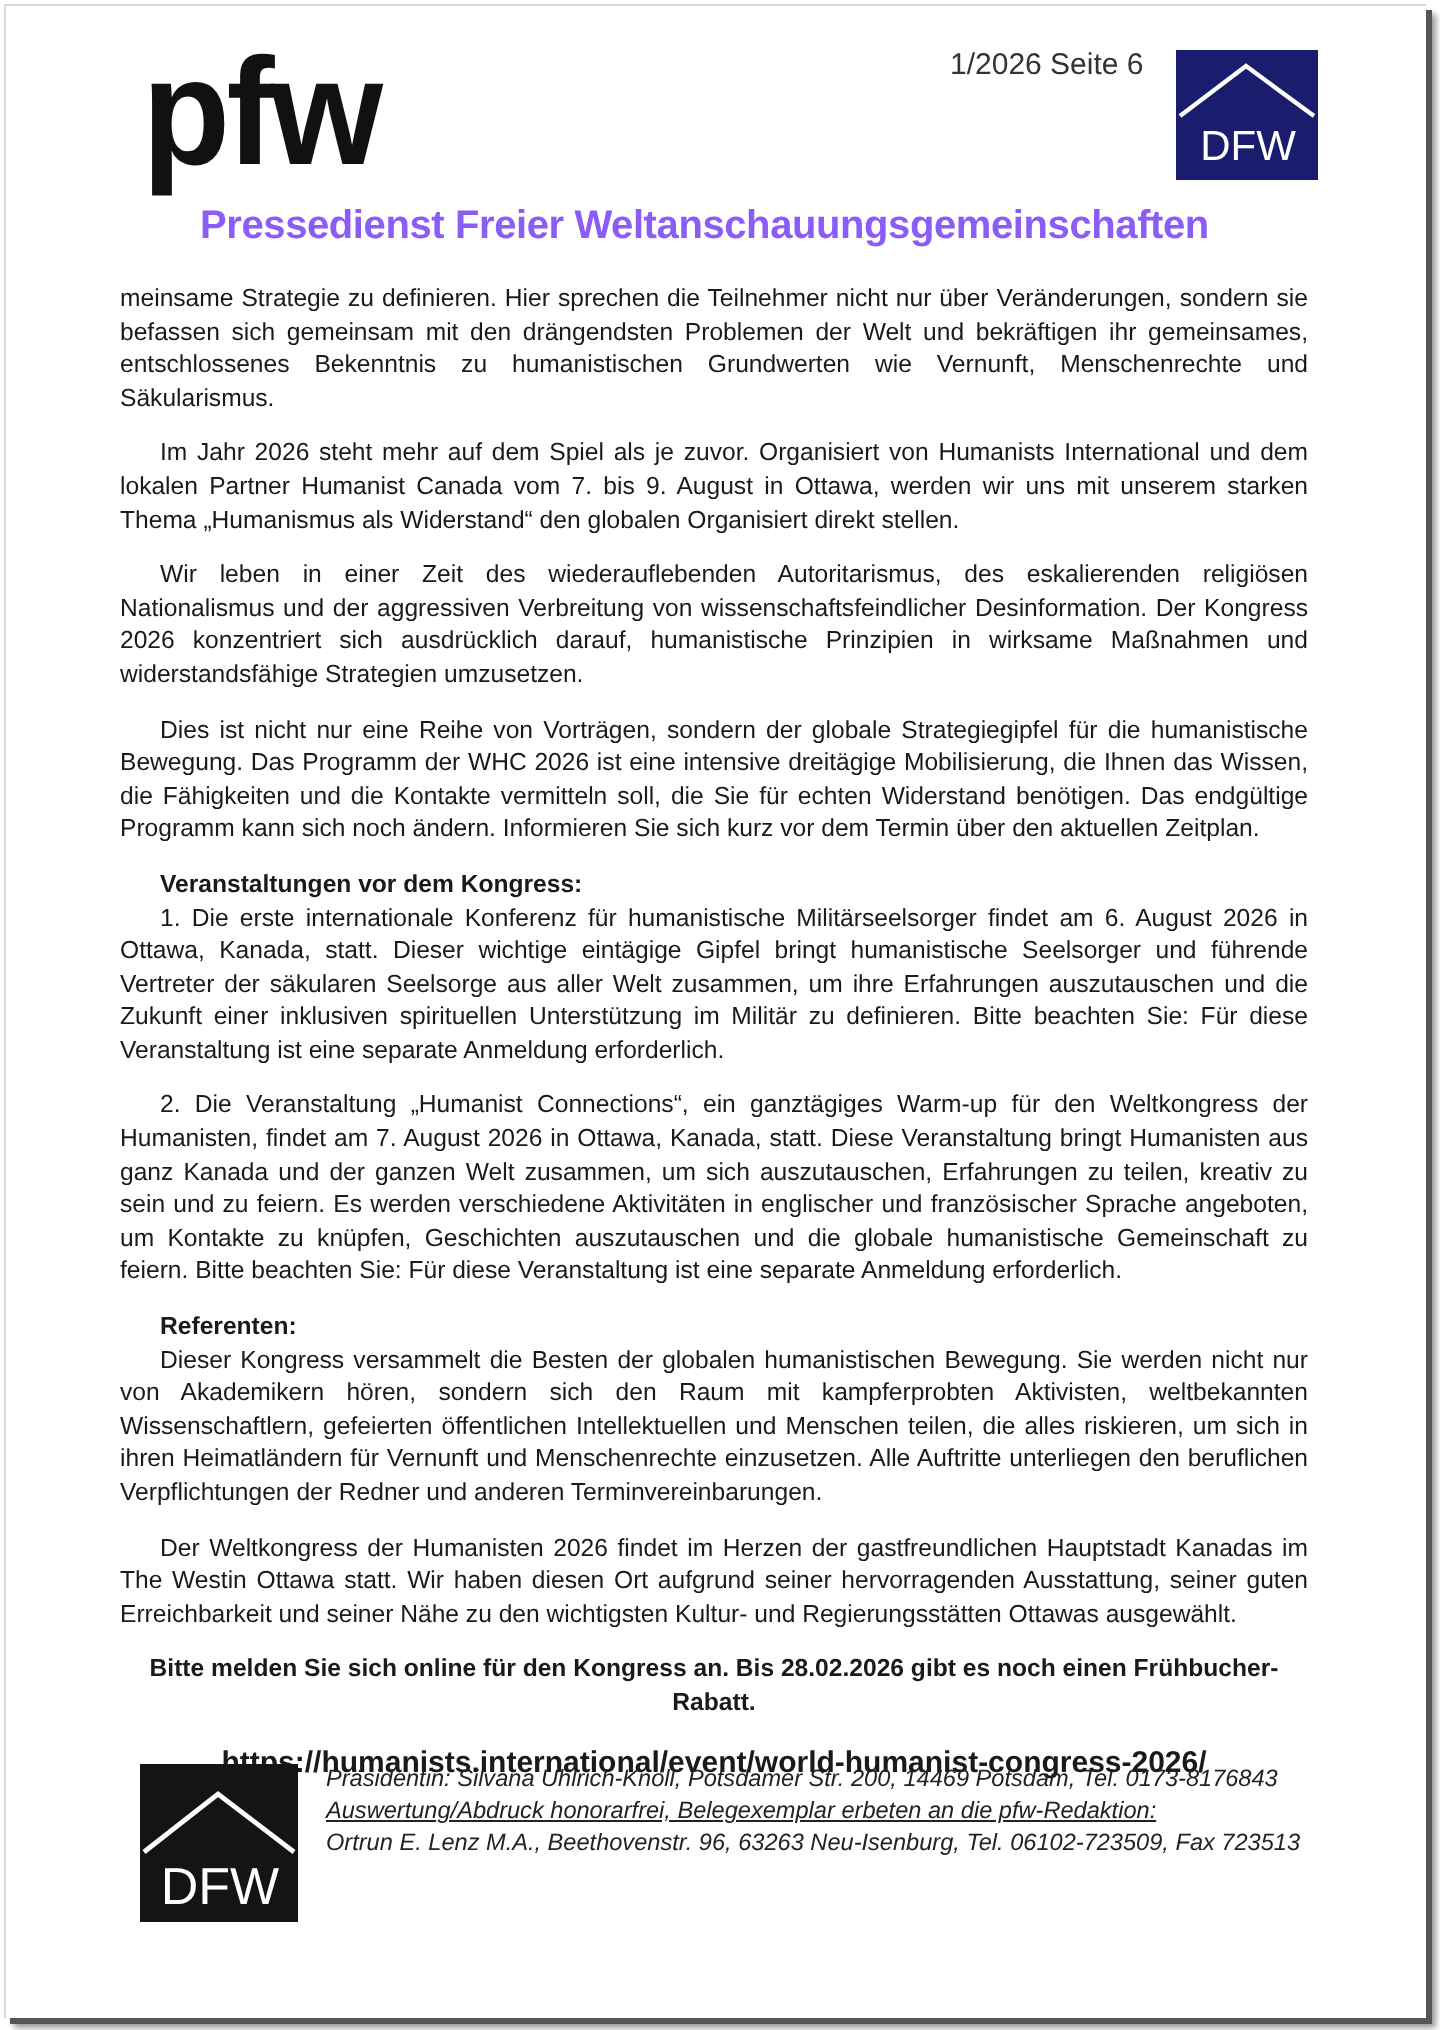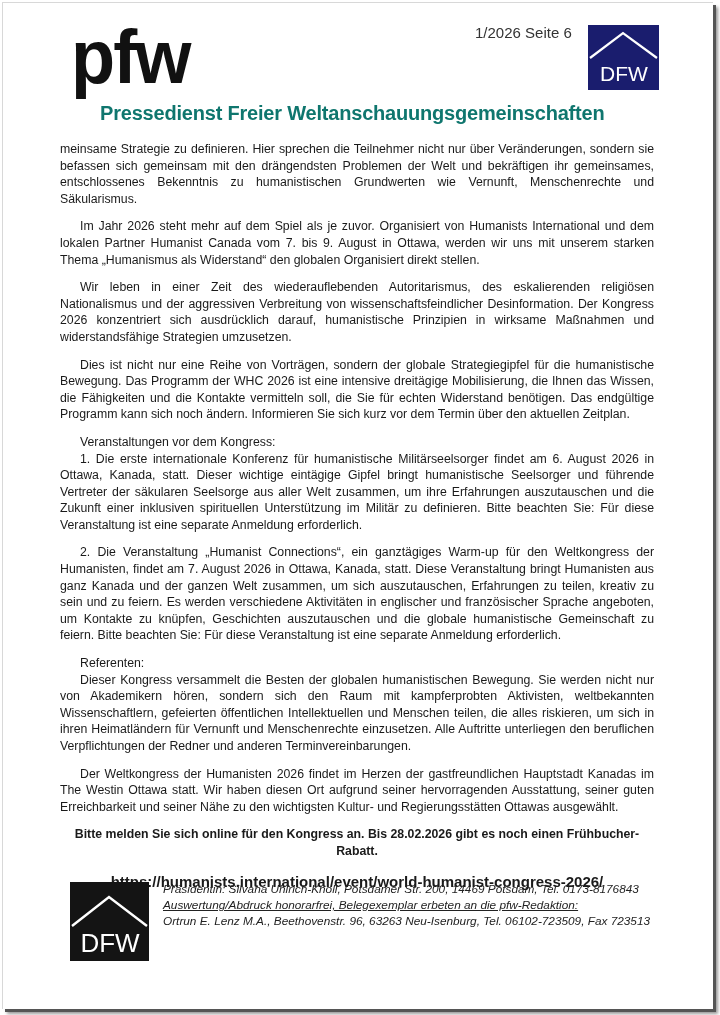--- a/index.html
+++ b/index.html
@@ -5,29 +5,29 @@
   html, body { margin: 0; padding: 0; background: #ffffff; }
   body { width: 720px; height: 1015px; position: relative; overflow: hidden; font-family: "Liberation Sans", sans-serif; color: #1a1a1a; }
   .page {
     position: absolute; left: 2px; top: 2px; width: 710px; height: 1006px;
     background: #ffffff;
     border-left: 1px solid #d8d8d8; border-top: 1px solid #d8d8d8;
     box-shadow: 3px 3px 0 #555, 5px 5px 3px #999;
   }
   .issue { position: absolute; left: 472px; top: 21px; font-size: 15px; color: #333; }
   .logo-pfw { position: absolute; left: 68px; top: 16px; font-size: 76px; font-weight: bold; letter-spacing: -2px; color: #111; line-height: 1; font-family: "Liberation Sans", sans-serif; transform: scaleX(0.95); transform-origin: left; }
-  .subtitle { position: absolute; left: 97px; top: 99px; font-size: 20px; font-weight: bold; color: #0f766e; letter-spacing: -0.2px; }
+  .subtitle { position: absolute; left: 97px; top: 99px; font-size: 20px; font-weight: bold; color: #8b5cf6; letter-spacing: -0.2px; }
   .dfw-top { position: absolute; left: 585px; top: 22px; width: 71px; height: 65px; background: #1a1d6e; }
   .dfw-top svg, .dfw-bottom svg { position: absolute; left: 0; top: 0; }
   .dfw-label { position: absolute; left: 1px; right: 0; text-align: center; color: #fff; font-family: "Liberation Sans", sans-serif; }
   .dfw-top .dfw-label { bottom: 4px; font-size: 21px; }
   .content { position: absolute; left: 57px; top: 138px; width: 594px; font-size: 12.3px; line-height: 16.6px; text-align: justify; }
   .content p { margin: 0 0 11px 0; text-indent: 20px; }
   .content p.noind { text-indent: 0; }
-  .content .head { font-weight: normal; margin: 0; text-indent: 20px; }
+  .content .head { font-weight: bold; margin: 0; text-indent: 20px; }
   .content b { font-weight: normal; }
   .register { text-align: center; font-weight: bold; text-indent: 0 !important; margin-top: 2px !important; }
   .url { text-align: center; font-weight: bold; font-size: 15px; margin-top: 14px; text-indent: 0 !important; }
   .dfw-bottom { position: absolute; left: 67px; top: 879px; width: 79px; height: 79px; background: #141414; }
   .dfw-bottom .dfw-label { bottom: 2px; font-size: 26px; }
   .footer { position: absolute; left: 160px; top: 878px; font-size: 11.8px; line-height: 16px; font-style: italic; color: #222; }
   .footer .f1 { font-weight: bold; }
   .footer .f3 { text-decoration: underline; }
   .footer .sep { margin: 0 8px; font-style: normal; }
 </style>

